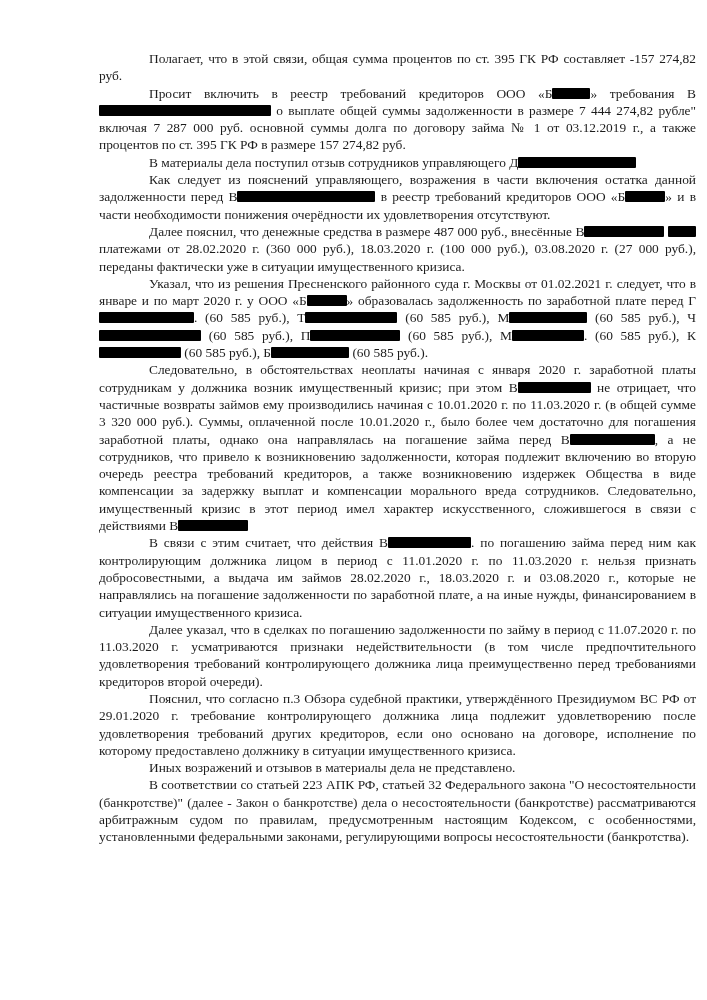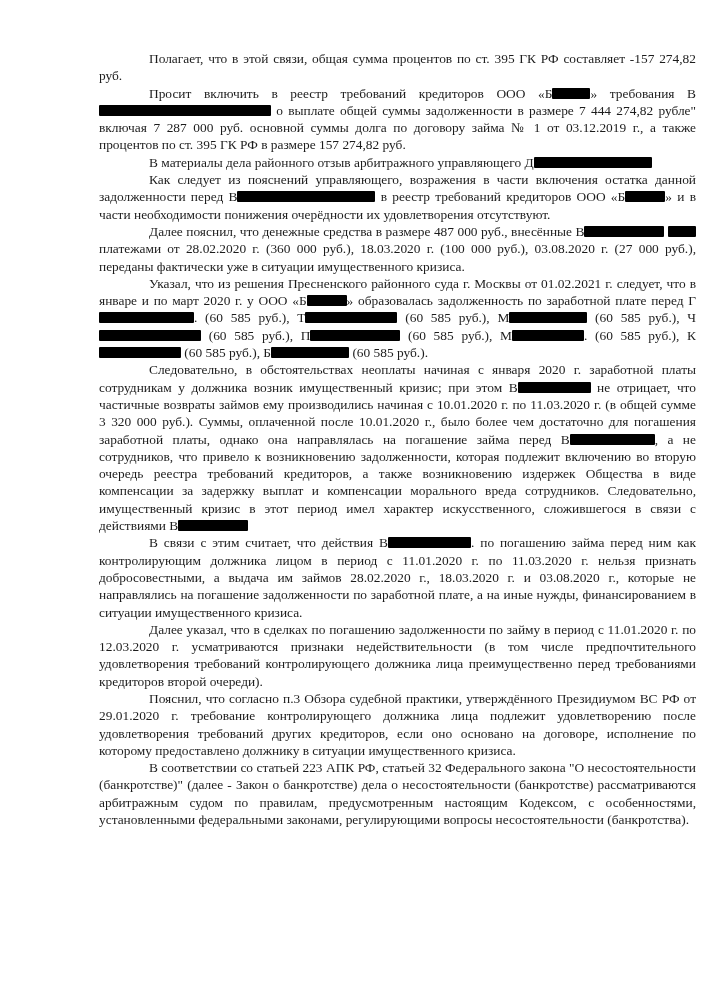--- a/index.html
+++ b/index.html
@@ -42,23 +42,24 @@
     border-radius: 1px;
   }
 </style>
 </head>
 <body>
 
 <div class="page" style="background: rgb(255, 255, 255);">
   <div class="doc-body" id="doc-body" style="color: rgb(28, 28, 28);">
       <p><span>Полагает, что в этой связи, общая сумма процентов по ст. 395 ГК РФ составляет -157 274,82 руб.</span></p>
       <p><span>Просит включить в реестр требований кредиторов ООО «Б</span><span class="redaction" style="width: 38px; background: rgb(0, 0, 0);"></span><span>» требования В</span><span class="redaction" style="width: 172px; background: rgb(0, 0, 0);"></span><span> о выплате общей суммы задолженности в размере 7 444 274,82 рубле" включая 7 287 000 руб. основной суммы долга по договору займа № 1 от 03.12.2019 г., а также процентов по ст. 395 ГК РФ в размере 157 274,82 руб.</span></p>
-      <p><span>В материалы дела районного отзыв арбитражного управляющего Д</span><span class="redaction" style="width: 118px; background: rgb(0, 0, 0);"></span></p>
+      <p><span>В материалы дела поступил отзыв сотрудников управляющего Д</span><span class="redaction" style="width: 118px; background: rgb(0, 0, 0);"></span></p>
       <p><span>Как следует из пояснений управляющего, возражения в части включения остатка данной задолженности перед В</span><span class="redaction" style="width: 138px; background: rgb(0, 0, 0);"></span><span> в реестр требований кредиторов ООО «Б</span><span class="redaction" style="width: 40px; background: rgb(0, 0, 0);"></span><span>» и в части необходимости понижения очерёдности их удовлетворения отсутствуют.</span></p>
       <p><span>Далее пояснил, что денежные средства в размере 487 000 руб., внесённые В</span><span class="redaction" style="width: 80px; background: rgb(0, 0, 0);"></span><span> </span><span class="redaction" style="width: 28px; background: rgb(0, 0, 0);"></span><span> платежами от 28.02.2020 г. (360 000 руб.), 18.03.2020 г. (100 000 руб.), 03.08.2020 г. (27 000 руб.), переданы фактически уже в ситуации имущественного кризиса.</span></p>
       <p><span>Указал, что из решения Пресненского районного суда г. Москвы от 01.02.2021 г. следует, что в январе и по март 2020 г. у ООО «Б</span><span class="redaction" style="width: 40px; background: rgb(0, 0, 0);"></span><span>» образовалась задолженность по заработной плате перед Г</span><span class="redaction" style="width: 95px; background: rgb(0, 0, 0);"></span><span>. (60 585 руб.), Т</span><span class="redaction" style="width: 92px; background: rgb(0, 0, 0);"></span><span> (60 585 руб.), М</span><span class="redaction" style="width: 78px; background: rgb(0, 0, 0);"></span><span> (60 585 руб.), Ч</span><span class="redaction" style="width: 102px; background: rgb(0, 0, 0);"></span><span> (60 585 руб.), П</span><span class="redaction" style="width: 90px; background: rgb(0, 0, 0);"></span><span> (60 585 руб.), М</span><span class="redaction" style="width: 72px; background: rgb(0, 0, 0);"></span><span>. (60 585 руб.), К</span><span class="redaction" style="width: 82px; background: rgb(0, 0, 0);"></span><span> (60 585 руб.), Б</span><span class="redaction" style="width: 78px; background: rgb(0, 0, 0);"></span><span> (60 585 руб.).</span></p>
       <p><span>Следовательно, в обстоятельствах неоплаты начиная с января 2020 г. заработной платы сотрудникам у должника возник имущественный кризис; при этом В</span><span class="redaction" style="width: 73px; background: rgb(0, 0, 0);"></span><span> не отрицает, что частичные возвраты займов ему производились начиная с 10.01.2020 г. по 11.03.2020 г. (в общей сумме 3 320 000 руб.). Суммы, оплаченной после 10.01.2020 г., было более чем достаточно для погашения заработной платы, однако она направлялась на погашение займа перед В</span><span class="redaction" style="width: 85px; background: rgb(0, 0, 0);"></span><span>, а не сотрудников, что привело к возникновению задолженности, которая подлежит включению во вторую очередь реестра требований кредиторов, а также возникновению издержек Общества в виде компенсации за задержку выплат и компенсации морального вреда сотрудников. Следовательно, имущественный кризис в этот период имел характер искусственного, сложившегося в связи с действиями В</span><span class="redaction" style="width: 70px; background: rgb(0, 0, 0);"></span></p>
       <p><span>В связи с этим считает, что действия В</span><span class="redaction" style="width: 83px; background: rgb(0, 0, 0);"></span><span>. по погашению займа перед ним как контролирующим должника лицом в период с 11.01.2020 г. по 11.03.2020 г. нельзя признать добросовестными, а выдача им займов 28.02.2020 г., 18.03.2020 г. и 03.08.2020 г., которые не направлялись на погашение задолженности по заработной плате, а на иные нужды, финансированием в ситуации имущественного кризиса.</span></p>
-      <p><span>Далее указал, что в сделках по погашению задолженности по займу в период с 11.01.2020 г. по 12.03.2020 г. усматриваются признаки недействительности (в том числе предпочтительного удовлетворения требований контролирующего должника лица преимущественно перед требованиями кредиторов второй очереди).</span></p>
+      <p><span>Далее указал, что в сделках по погашению задолженности по займу в период с 11.07.2020 г. по 11.03.2020 г. усматриваются признаки недействительности (в том числе предпочтительного удовлетворения требований контролирующего должника лица преимущественно перед требованиями кредиторов второй очереди).</span></p>
       <p><span>Пояснил, что согласно п.3 Обзора судебной практики, утверждённого Президиумом ВС РФ от 29.01.2020 г. требование контролирующего должника лица подлежит удовлетворению после удовлетворения требований других кредиторов, если оно основано на договоре, исполнение по которому предоставлено должнику в ситуации имущественного кризиса.</span></p>
+      <p><span>Иных возражений и отзывов в материалы дела не представлено.</span></p>
       <p><span>В соответствии со статьей 223 АПК РФ, статьей 32 Федерального закона "О несостоятельности (банкротстве)" (далее - Закон о банкротстве) дела о несостоятельности (банкротстве) рассматриваются арбитражным судом по правилам, предусмотренным настоящим Кодексом, с особенностями, установленными федеральными законами, регулирующими вопросы несостоятельности (банкротства).</span></p>
     </div>
 </div>
 
 </body></html>

